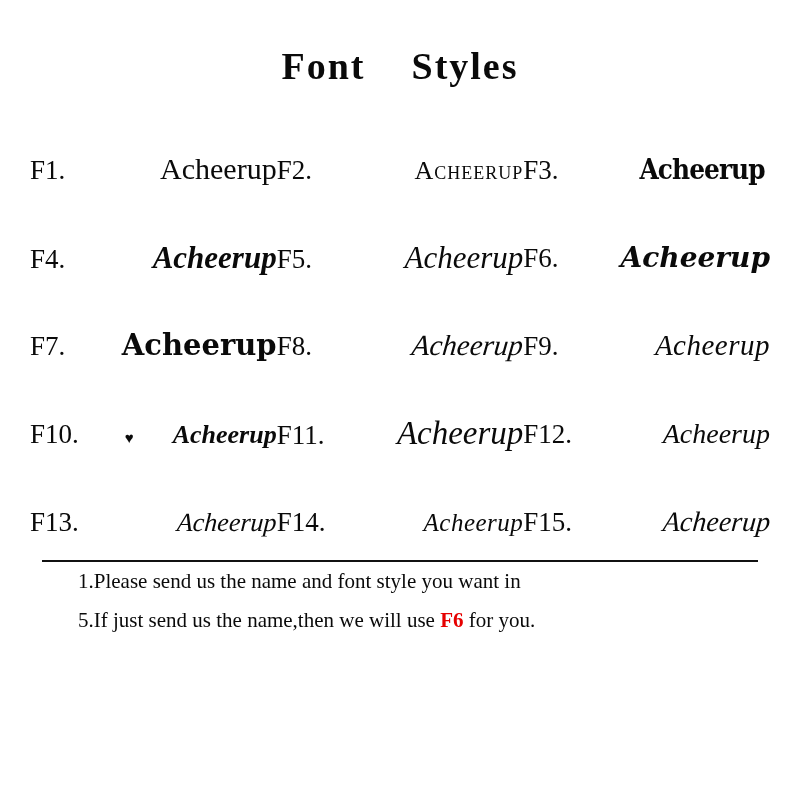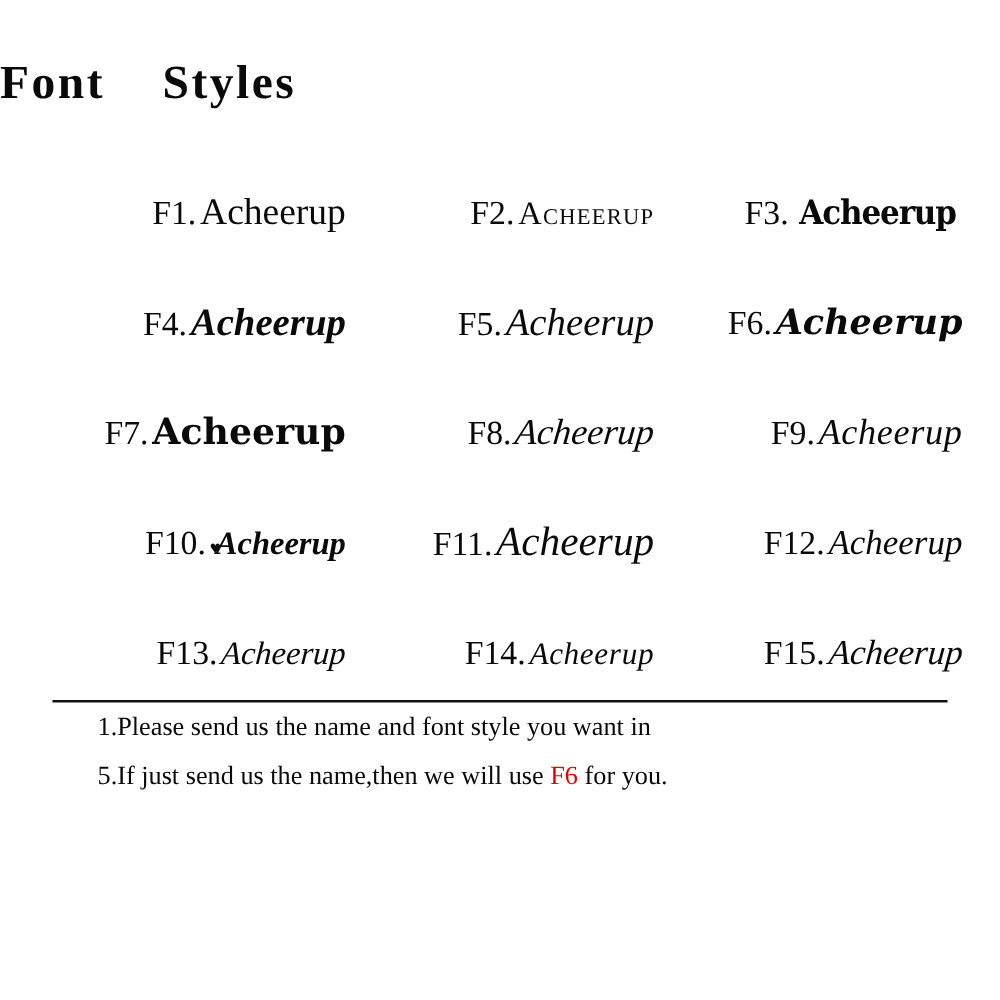--- a/index.html
+++ b/index.html
@@ -14,41 +14,42 @@
     color: #0a0a0a;
     overflow: hidden;
   }
   .page {
     position: relative;
     width: 800px;
     height: 800px;
     box-sizing: border-box;
   }
   .title {
+    text-align: center;
     font-family: "Liberation Serif", serif;
     font-weight: bold;
     font-size: 38px;
     letter-spacing: 2px;
     margin-top: 44px;
     margin-bottom: 10px;
     white-space: pre;
   }
   .grid {
     margin-top: 14px;
     padding: 0 30px;
     display: grid;
     grid-template-columns: repeat(3, 1fr);
     grid-template-rows: repeat(5, 88px);
     align-items: center;
     justify-items: center;
   }
   .cell {
     display: flex;
     align-items: baseline;
-    justify-content: flex-end;
+    justify-content: space-between;
     white-space: nowrap;
     width: 100%;
     margin-top: 48px;
   }
   .lbl {
     font-family: "Liberation Serif", serif;
     font-size: 27px;
     font-weight: normal;
     margin-right: 3px;
     color: #0a0a0a;
@@ -94,20 +95,21 @@
     padding: 0 78px;
   }
   .note {
     font-family: "Liberation Serif", serif;
     font-size: 21px;
     line-height: 1.85;
     color: #0a0a0a;
   }
   .hl {
     color: #e60000;
+    font-weight: bold;
   }
 </style>
 </head>
 <body>
 
 <div class="page">
 
   <div class="title">Font    Styles</div>
 
   <div class="grid" id="grid">

